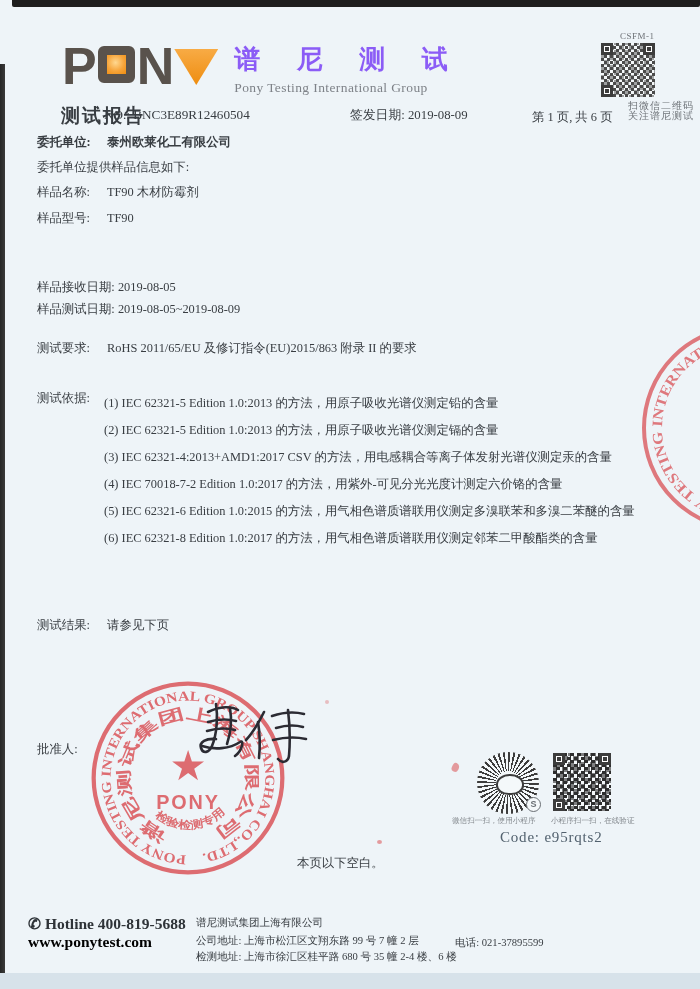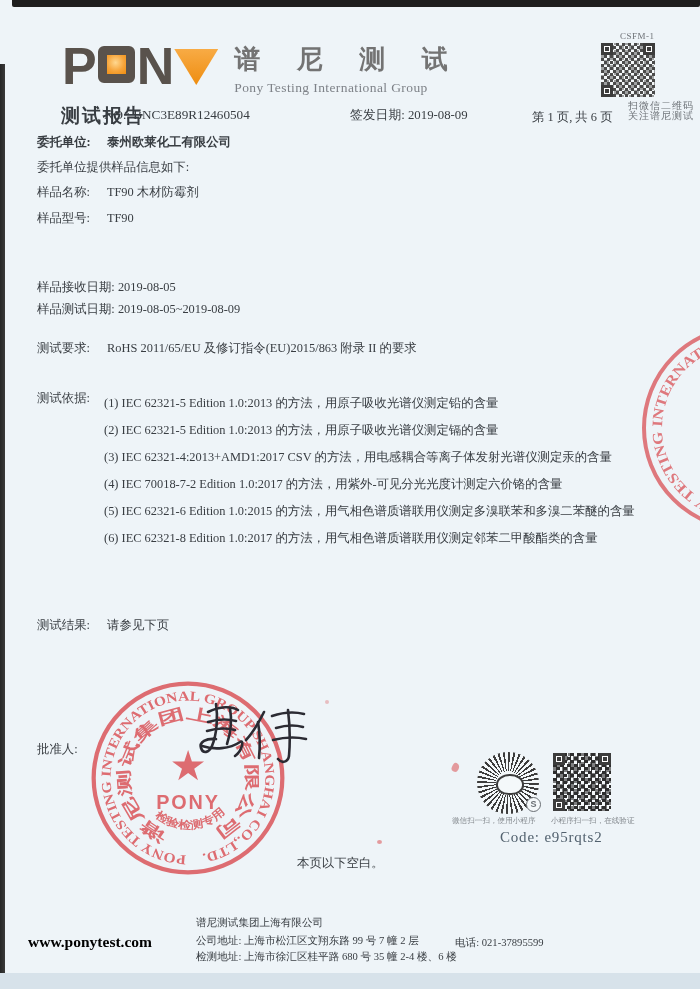--- a/index.html
+++ b/index.html
@@ -12,21 +12,21 @@
   .scan-left { position:absolute; left:0; top:64px; width:5px; height:925px; background:linear-gradient(90deg,#262626,#3a3a3a); }
   .scan-bottom { position:absolute; left:0; top:973px; width:700px; height:16px; background:#d7e2ea; }
 
   
   .logo { position:absolute; left:62px; top:40px; display:flex; align-items:flex-start; }
   .logo-word { display:flex; align-items:center; height:52px; }
   .logo-letter { font-family:"Liberation Sans", sans-serif; font-weight:bold; font-size:52px; line-height:48px; color:#59524c; letter-spacing:-2px; }
   .logo-o { width:37px; height:37px; border:9px solid #59524c; border-radius:6px; background:radial-gradient(circle at 45% 40%, #ffd890 0%, #f6a43a 55%, #ee8d10 100%); margin:0 2px 4px 3px; }
   .logo-y { width:44px; height:36px; background:linear-gradient(180deg,#f8ab45,#ee8d10); clip-path:polygon(0 0, 100% 0, 50% 100%); margin:2px 0 0 2px; }
   .logo-cnblock { margin:2px 0 0 16px; }
-  .logo-cn { font-size:26px; font-weight:bold; color:#737373; letter-spacing:15px; white-space:nowrap; }
+  .logo-cn { font-size:26px; font-weight:bold; color:#8b5cf6; letter-spacing:15px; white-space:nowrap; }
   .logo-en { font-size:13.5px; color:#7e8288; margin-top:3px; letter-spacing:0.4px; }
 
   
   .form-code { position:absolute; left:620px; top:31px; font-size:9px; color:#6d7176; letter-spacing:0.5px; }
   .qr { position:relative; background-color:#f4f8fa;
         background-image:
           conic-gradient(#4a4a4a 25%, transparent 0 50%, #4a4a4a 0 75%, transparent 0),
           conic-gradient(#55555588 25%, transparent 0 50%, #55555588 0 75%, transparent 0);
         background-size:6px 6px, 10px 10px; background-position:0 0, 3px 2px; }
   .finder { position:absolute; width:12px; height:12px; border:3px solid #3c3c3c; background:#fff; }
@@ -213,19 +213,23 @@
     <div class="finder" style="left:0;bottom:0;"></div>
   </div>
   <div class="verify-cap" style="left:452px;">微信扫一扫，使用小程序</div>
   <div class="verify-cap" style="left:551px;">小程序扫一扫，在线验证</div>
   <div class="verify-code">Code: e95rqts2</div>
 
   <div class="speck" style="left:452px;top:763px;width:7px;height:9px;transform:rotate(28deg);border-radius:40% 60% 50% 50%;"></div>
   <div class="speck" style="left:377px;top:840px;width:5px;height:4px;"></div>
   <div class="speck" style="left:325px;top:700px;width:4px;height:4px;opacity:0.6;"></div>
 
+  <div class="foot-hotline">
+    <span>✆</span>
+    <span>Hotline 400-819-5688</span>
+  </div>
   <div class="foot-site">www.ponytest.com</div>
   <div class="foot-co">谱尼测试集团上海有限公司</div>
   <div class="foot-a1">公司地址: 上海市松江区文翔东路 99 号 7 幢 2 层</div>
   <div class="foot-a2">检测地址: 上海市徐汇区桂平路 680 号 35 幢 2-4 楼、6 楼</div>
   <div class="foot-tel">电话: 021-37895599</div>
 
 </div>
 
 </body></html>

